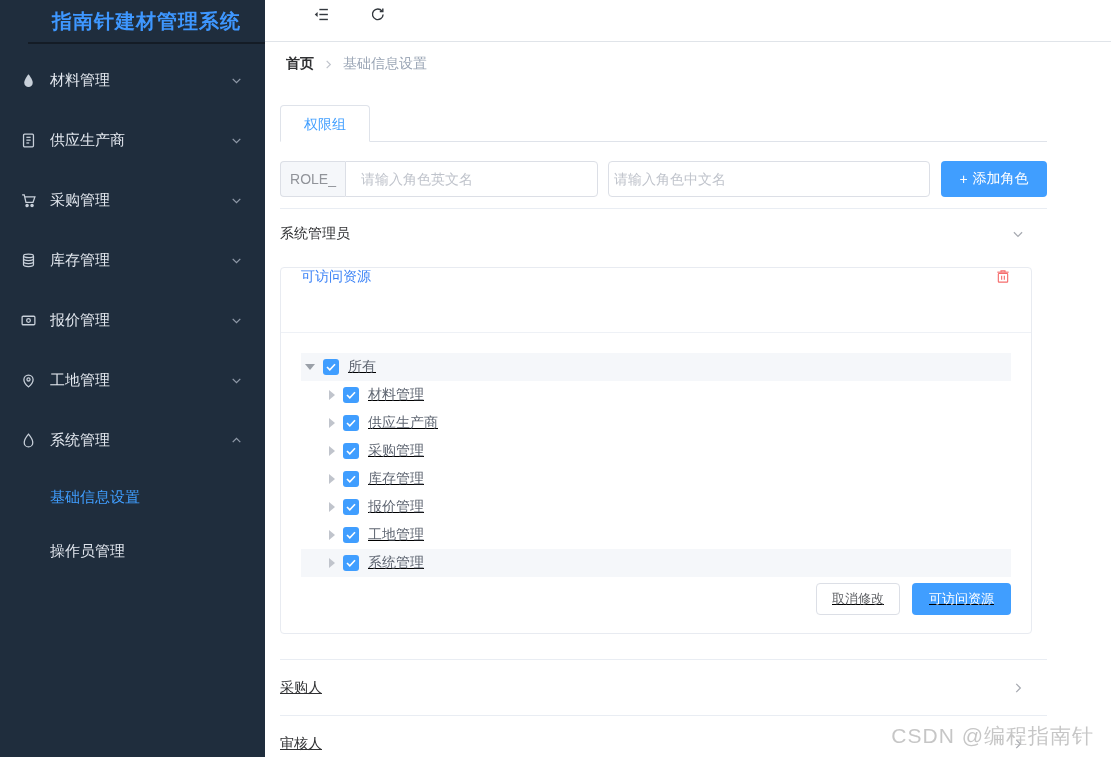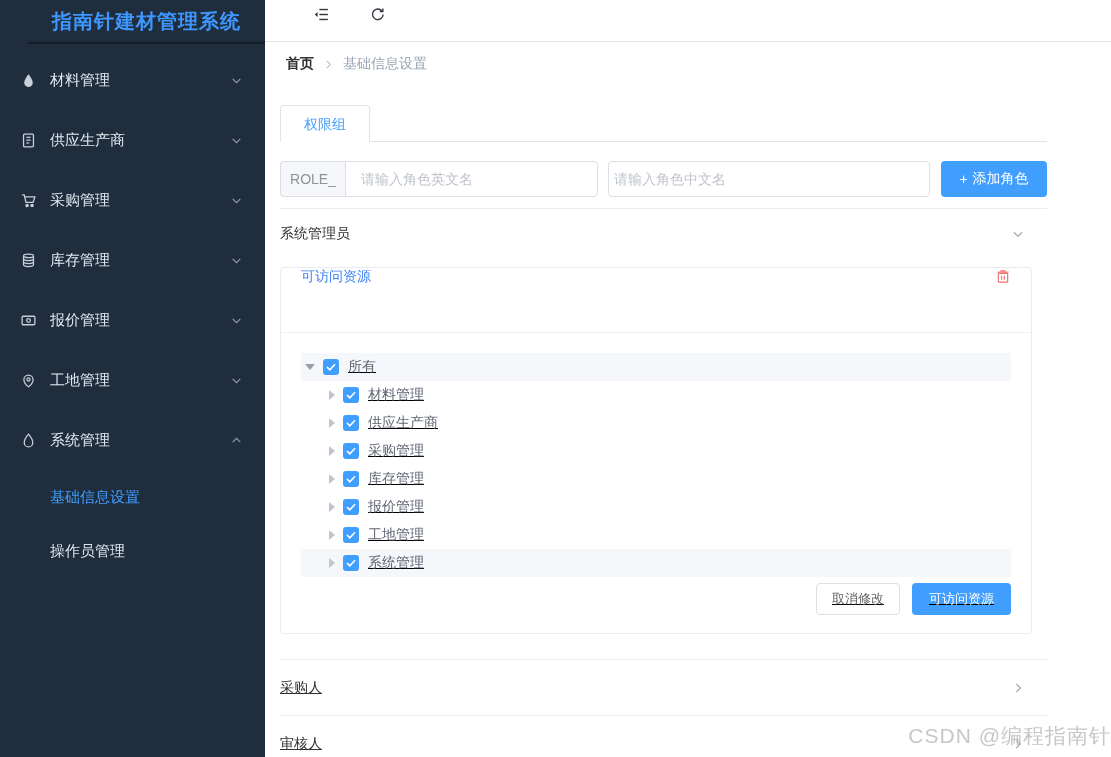--- a/index.html
+++ b/index.html
@@ -89,21 +89,21 @@
     border-bottom:5px solid transparent; border-left:6px solid #c0c4cc; margin-right:8px; }
   .checkbox { width:16px; height:16px; background:#409eff; border-radius:3px;
     display:inline-flex; align-items:center; justify-content:center; margin-right:9px; }
   .checkbox svg { width:10px; height:8px; }
   .btn-row { display:flex; justify-content:flex-end; gap:12px; margin-top:6px; }
   .btn-cancel { height:32px; padding:0 15px; background:#fff; border:1px solid #dcdfe6;
     border-radius:4px; color:#606266; font-size:13px; cursor:pointer; }
   .btn-confirm { height:32px; padding:0 17px; background:#409eff; border:none;
     border-radius:4px; color:#fff; font-size:13px; cursor:pointer; }
 
-  .watermark { position:absolute; right:0; bottom:7px; font-size:21px;
+  .watermark { position:absolute; right:17px; bottom:7px; font-size:21px;
     color:#bdbdbd; opacity:.85; letter-spacing:1px; pointer-events:none; }
 </style>
 </head>
 <body>
 
 <div class="app">
 
   <aside class="sidebar">
     <div class="sidebar-title">指南针建材管理系统</div>
     <nav class="menu">

